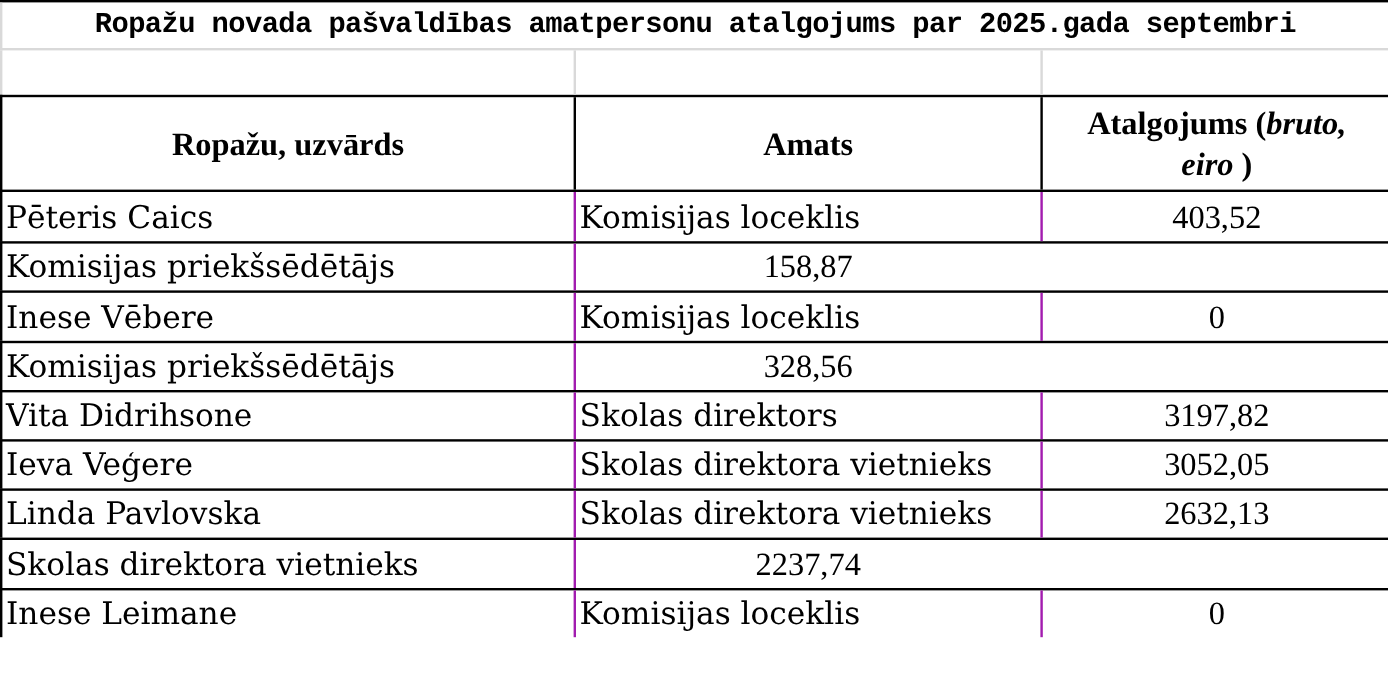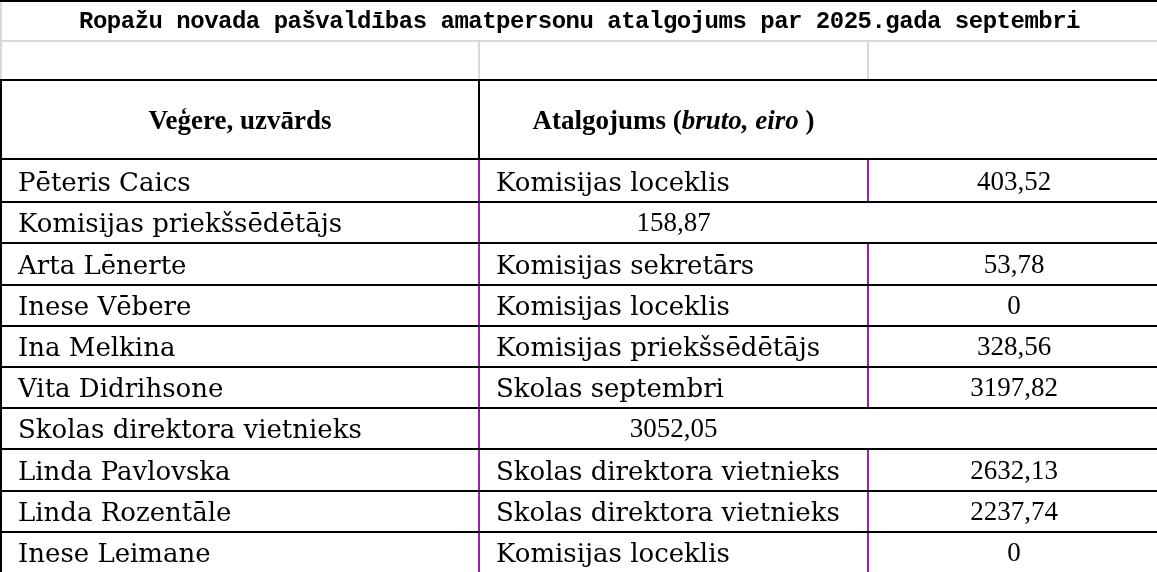--- a/index.html
+++ b/index.html
@@ -78,21 +78,21 @@
     border-left: 2px solid #a21caf;
     display: flex;
     align-items: flex-end;
     box-sizing: border-box;
     overflow: hidden;
   }
   .data-row .cell:first-child { border-left: none; }
   .cell.text {
     font-family: "DejaVu Serif", serif;
     font-size: 26px;
-    padding: 0 6px 4px 16px;
+    padding: 0 6px 4px 3px;
     white-space: nowrap;
   }
   .cell.num {
     font-family: "Liberation Serif", serif;
     font-size: 27px;
     justify-content: center;
     padding-bottom: 4px;
     white-space: nowrap;
   }
 </style>
@@ -105,66 +105,61 @@
     <span class="title-text">Ropažu novada pašvaldības amatpersonu atalgojums par 2025.gada septembri</span>
   </div>
 
   <div class="row spacer-row">
     <div class="cell"></div>
     <div class="cell"></div>
     <div class="cell"></div>
   </div>
 
   <div class="row header-row">
-    <div class="cell">Veģere, uzvārds</div>
+    <div class="cell">Ropažu, uzvārds</div>
+    <div class="cell">Amats</div>
     <div class="cell">
       <span><span>Atalgojums (</span><span class="italic">bruto, eiro</span><span> )</span></span>
     </div>
   </div>
 
   <div class="row data-row">
     <div class="cell text">Pēteris Caics</div>
     <div class="cell text">Komisijas loceklis</div>
     <div class="cell num">403,52</div>
   </div>
   <div class="row data-row">
     <div class="cell text">Komisijas priekšsēdētājs</div>
     <div class="cell num">158,87</div>
   </div>
   <div class="row data-row">
-    <div class="cell text">Arta Lēnerte</div>
-    <div class="cell text">Komisijas sekretārs</div>
-    <div class="cell num">53,78</div>
-  </div>
-  <div class="row data-row">
     <div class="cell text">Inese Vēbere</div>
     <div class="cell text">Komisijas loceklis</div>
     <div class="cell num">0</div>
   </div>
   <div class="row data-row">
-    <div class="cell text">Ina Melkina</div>
     <div class="cell text">Komisijas priekšsēdētājs</div>
     <div class="cell num">328,56</div>
   </div>
   <div class="row data-row">
     <div class="cell text">Vita Didrihsone</div>
-    <div class="cell text">Skolas septembri</div>
+    <div class="cell text">Skolas direktors</div>
     <div class="cell num">3197,82</div>
   </div>
   <div class="row data-row">
+    <div class="cell text">Ieva Veģere</div>
     <div class="cell text">Skolas direktora vietnieks</div>
     <div class="cell num">3052,05</div>
   </div>
   <div class="row data-row">
     <div class="cell text">Linda Pavlovska</div>
     <div class="cell text">Skolas direktora vietnieks</div>
     <div class="cell num">2632,13</div>
   </div>
   <div class="row data-row">
-    <div class="cell text">Linda Rozentāle</div>
     <div class="cell text">Skolas direktora vietnieks</div>
     <div class="cell num">2237,74</div>
   </div>
   <div class="row data-row">
     <div class="cell text">Inese Leimane</div>
     <div class="cell text">Komisijas loceklis</div>
     <div class="cell num">0</div>
   </div>
 
 </div>

